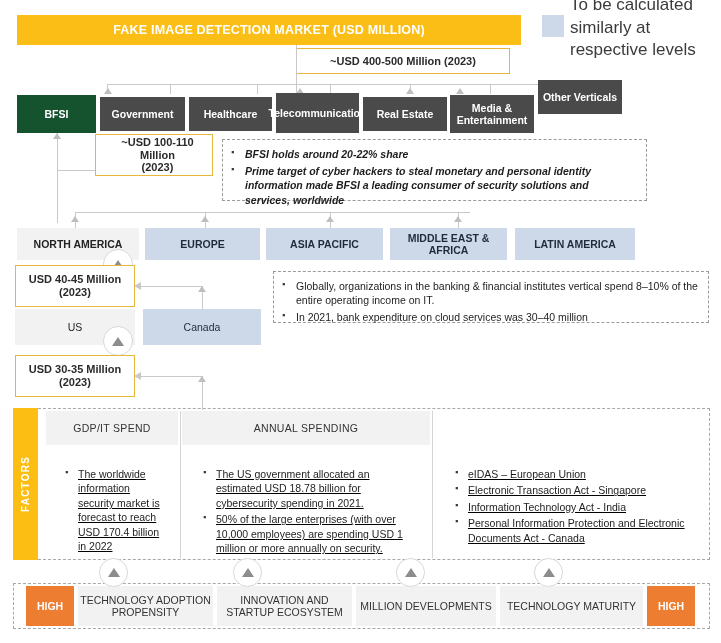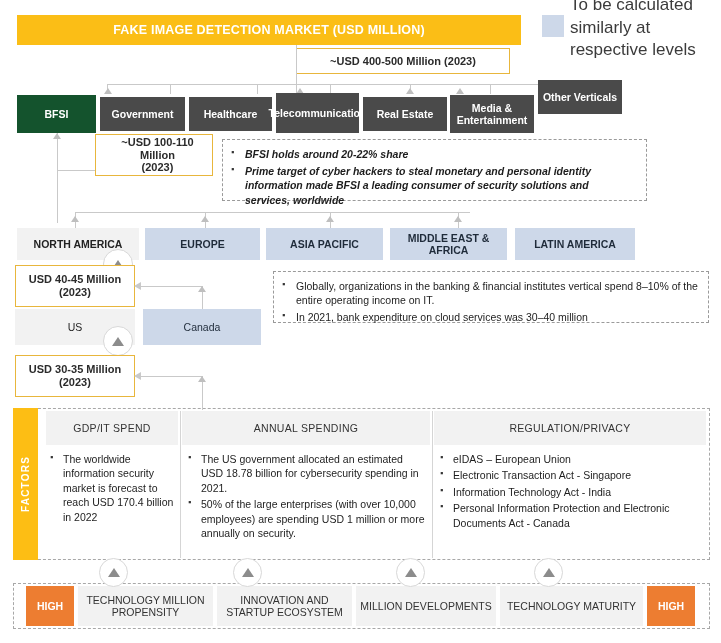--- a/index.html
+++ b/index.html
@@ -45,21 +45,21 @@
   .callout li:before{content:"\25AA";position:absolute;left:0;top:-1px;font-size:9px;color:#333;}
   .callout.italic li{font-style:italic;font-weight:bold;}
 
   
   .factors-bar{background:#FDBE14;}
   .factors-lbl{position:absolute;left:0;top:0;width:100%;height:100%;
                display:flex;align-items:center;justify-content:center;
                color:#ffffff;font-weight:bold;font-size:10px;letter-spacing:1.2px;
                writing-mode:vertical-rl;transform:rotate(180deg);}
   .fact-head{background:#F2F2F2;color:#333;font-size:10.5px;letter-spacing:.3px;}
-  .fact-body ul{margin:0;padding:0;list-style:none;}
+  .fact-body ul{margin:15px;padding:0;list-style:none;text-decoration:underline;}
   .fact-body li{position:relative;padding-left:13px;margin:0 0 2px 0;font-size:10.5px;
                 color:#1d1d1d;line-height:1.38;}
   .fact-body li:before{content:"\25AA";position:absolute;left:0;top:-1px;font-size:9px;color:#333;}
 
   
   .high{background:#ED7D31;color:#ffffff;font-size:10.5px;font-weight:bold;}
   .bot{background:#F2F2F2;color:#333;font-size:10.5px;}
 
   
   .dash{border:1px dashed #a8a8a8;}
@@ -214,21 +214,20 @@
   </div>
 
   <div class="abs dash" style="left:13px;top:408px;width:697px;height:152px;"></div>
 
   <div class="abs factors-bar" style="left:13px;top:408px;width:25px;height:152px;">
     <div class="factors-lbl">FACTORS</div>
   </div>
 
   <div class="abs box fact-head" style="left:46px;top:411px;width:132px;height:34px;">GDP/IT SPEND</div>
   <div class="abs box fact-head" style="left:182px;top:411px;width:248px;height:34px;">ANNUAL SPENDING</div>
-  <div class="abs box fact-head" style="left:434px;top:411px;width:272px;height:34px;">REGULATION/PRIVACY</div>
 
   <div class="abs ln vline" style="left:180px;top:411px;height:147px;background:#D5D5D5;"></div>
   <div class="abs ln vline" style="left:432px;top:411px;height:147px;background:#D5D5D5;"></div>
 
   <div class="abs fact-body" style="left:50px;top:452px;width:126px;">
     <ul>
       <li>The worldwide information security market is forecast to reach USD 170.4 billion in 2022</li>
     </ul>
   </div>
 
@@ -246,21 +245,21 @@
       <li>Information Technology Act - India</li>
       <li>Personal Information Protection and Electronic Documents Act - Canada</li>
     </ul>
   </div>
 
   <div class="abs ln vline" style="left:202px;top:397px;height:13px;"></div>
 
   <div class="abs dash" style="left:13px;top:583px;width:697px;height:46px;"></div>
 
   <div class="abs box high" style="left:26px;top:586px;width:48px;height:40px;">HIGH</div>
-  <div class="abs box bot" style="left:78px;top:586px;width:135px;height:40px;">TECHNOLOGY MILLION PROPENSITY</div>
+  <div class="abs box bot" style="left:78px;top:586px;width:135px;height:40px;">TECHNOLOGY ADOPTION PROPENSITY</div>
   <div class="abs box bot" style="left:217px;top:586px;width:135px;height:40px;">INNOVATION AND STARTUP ECOSYSTEM</div>
   <div class="abs box bot" style="left:356px;top:586px;width:140px;height:40px;">MILLION DEVELOPMENTS</div>
   <div class="abs box bot" style="left:500px;top:586px;width:143px;height:40px;">TECHNOLOGY MATURITY</div>
   <div class="abs box high" style="left:647px;top:586px;width:48px;height:40px;">HIGH</div>
 
   <div class="abs circ" style="left:99px;top:558px;width:29px;height:29px;">
       <div class="tri"></div>
     </div>
   <div class="abs circ" style="left:233px;top:558px;width:29px;height:29px;">
       <div class="tri"></div>

